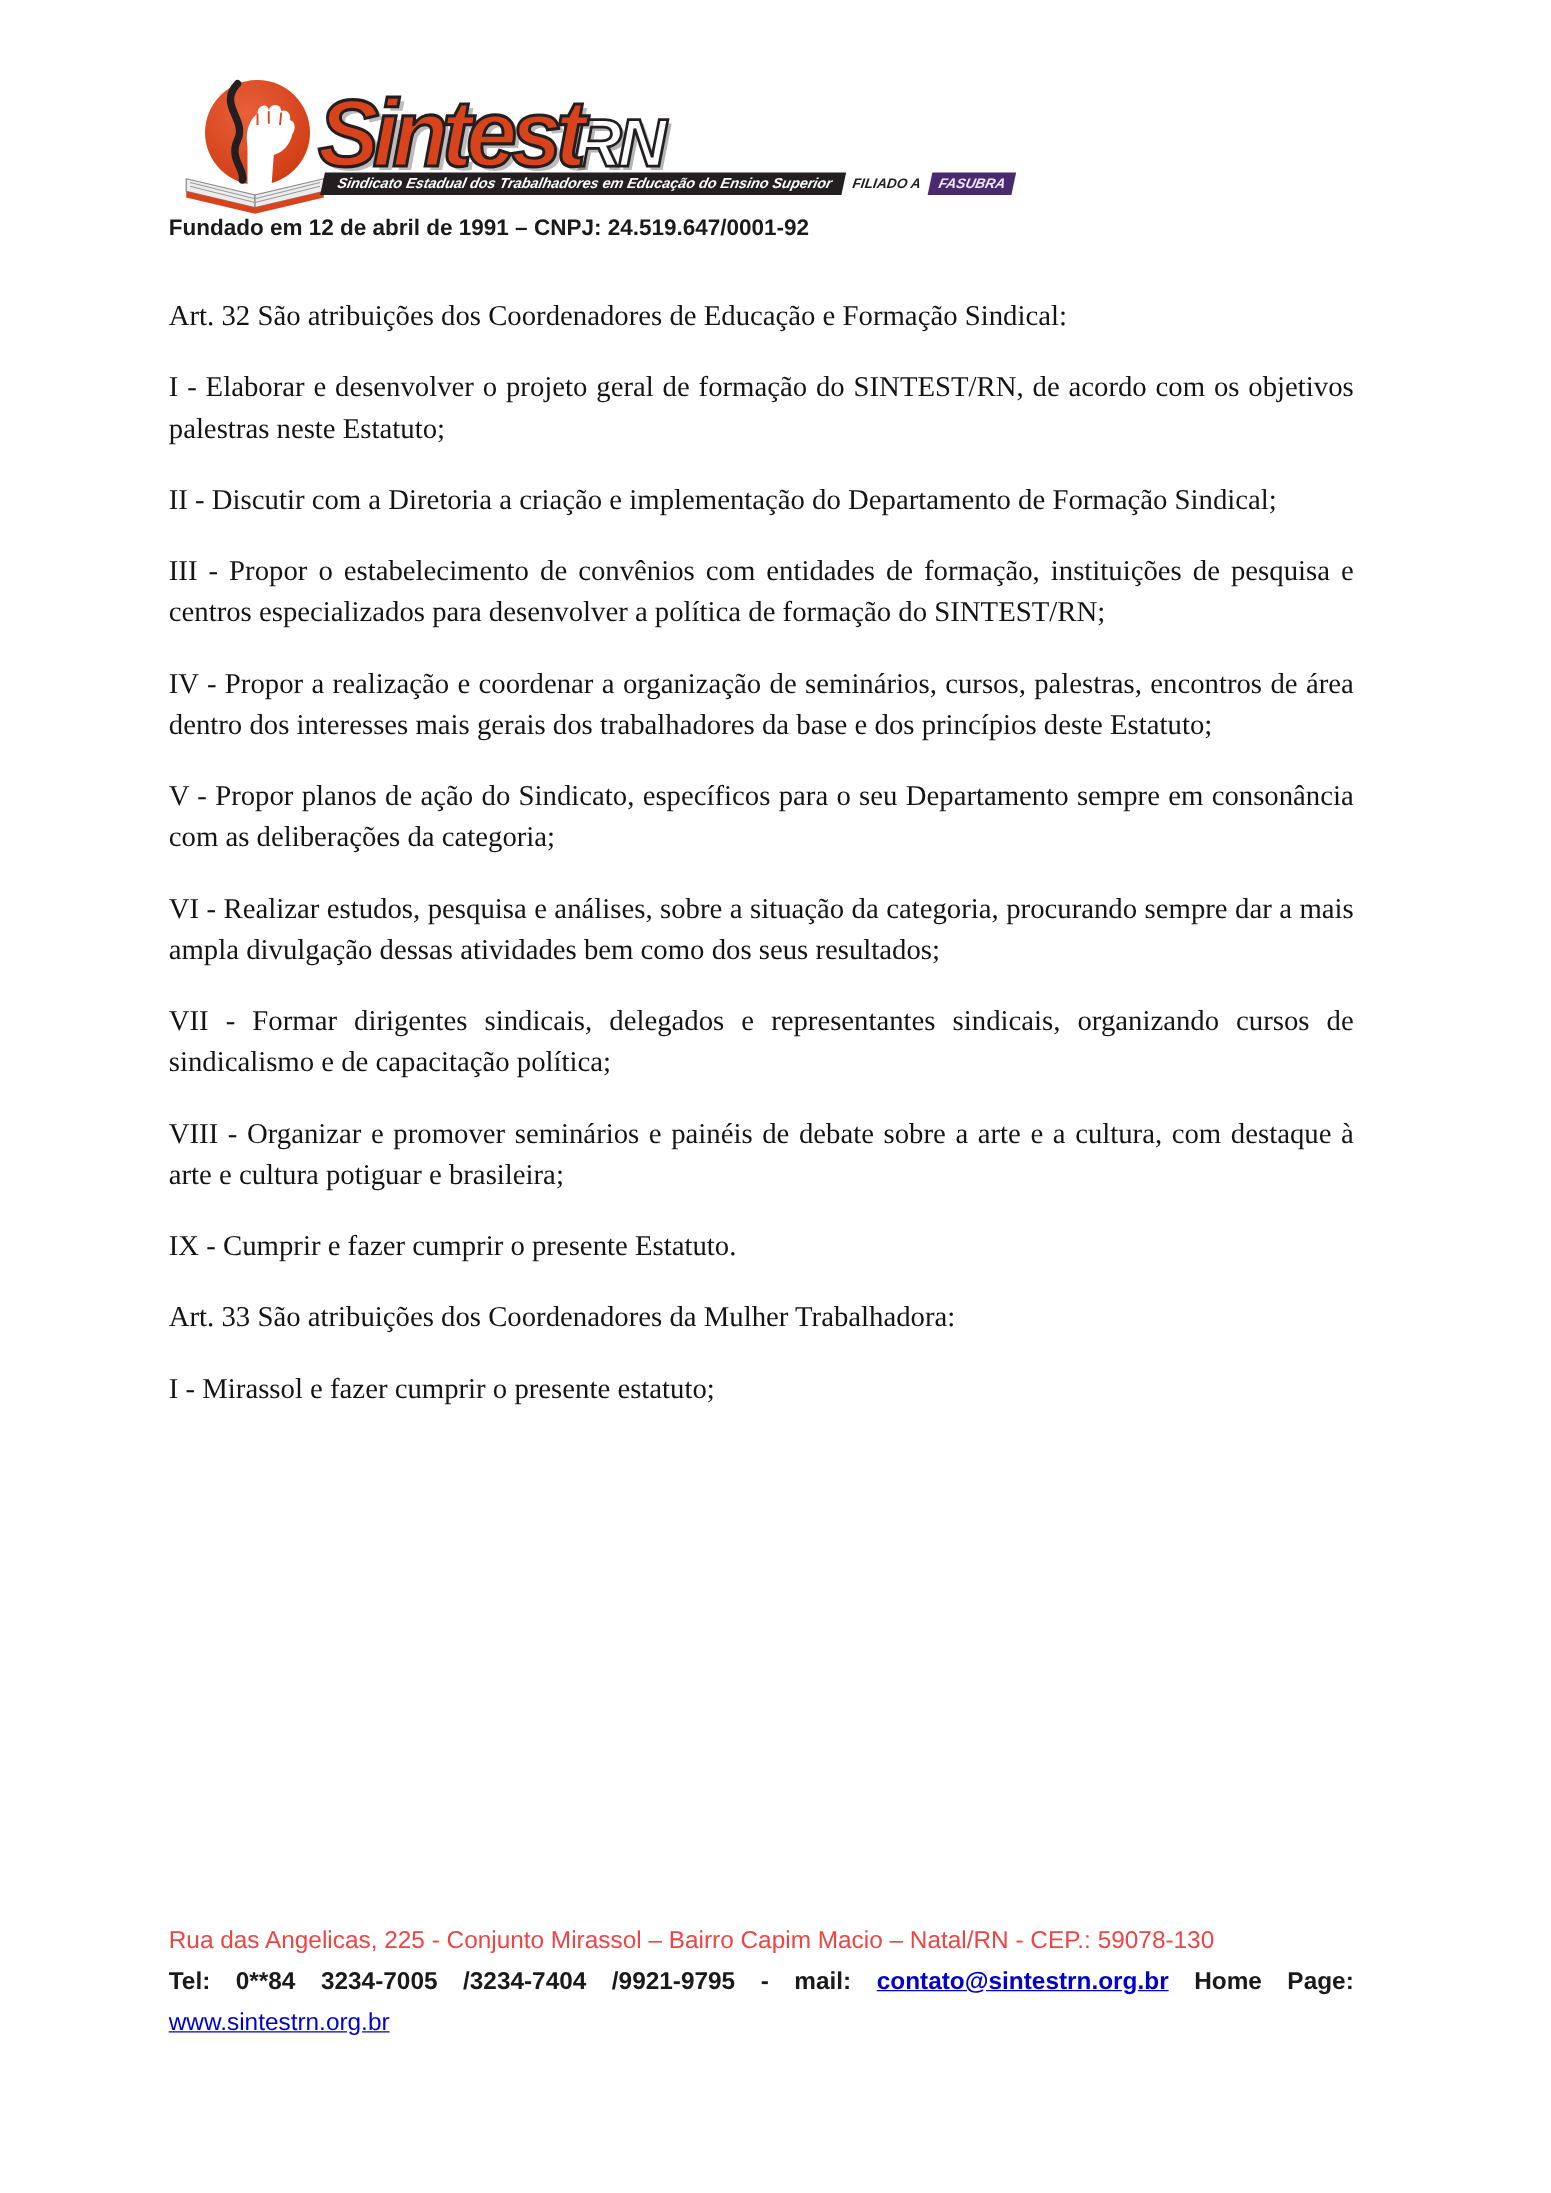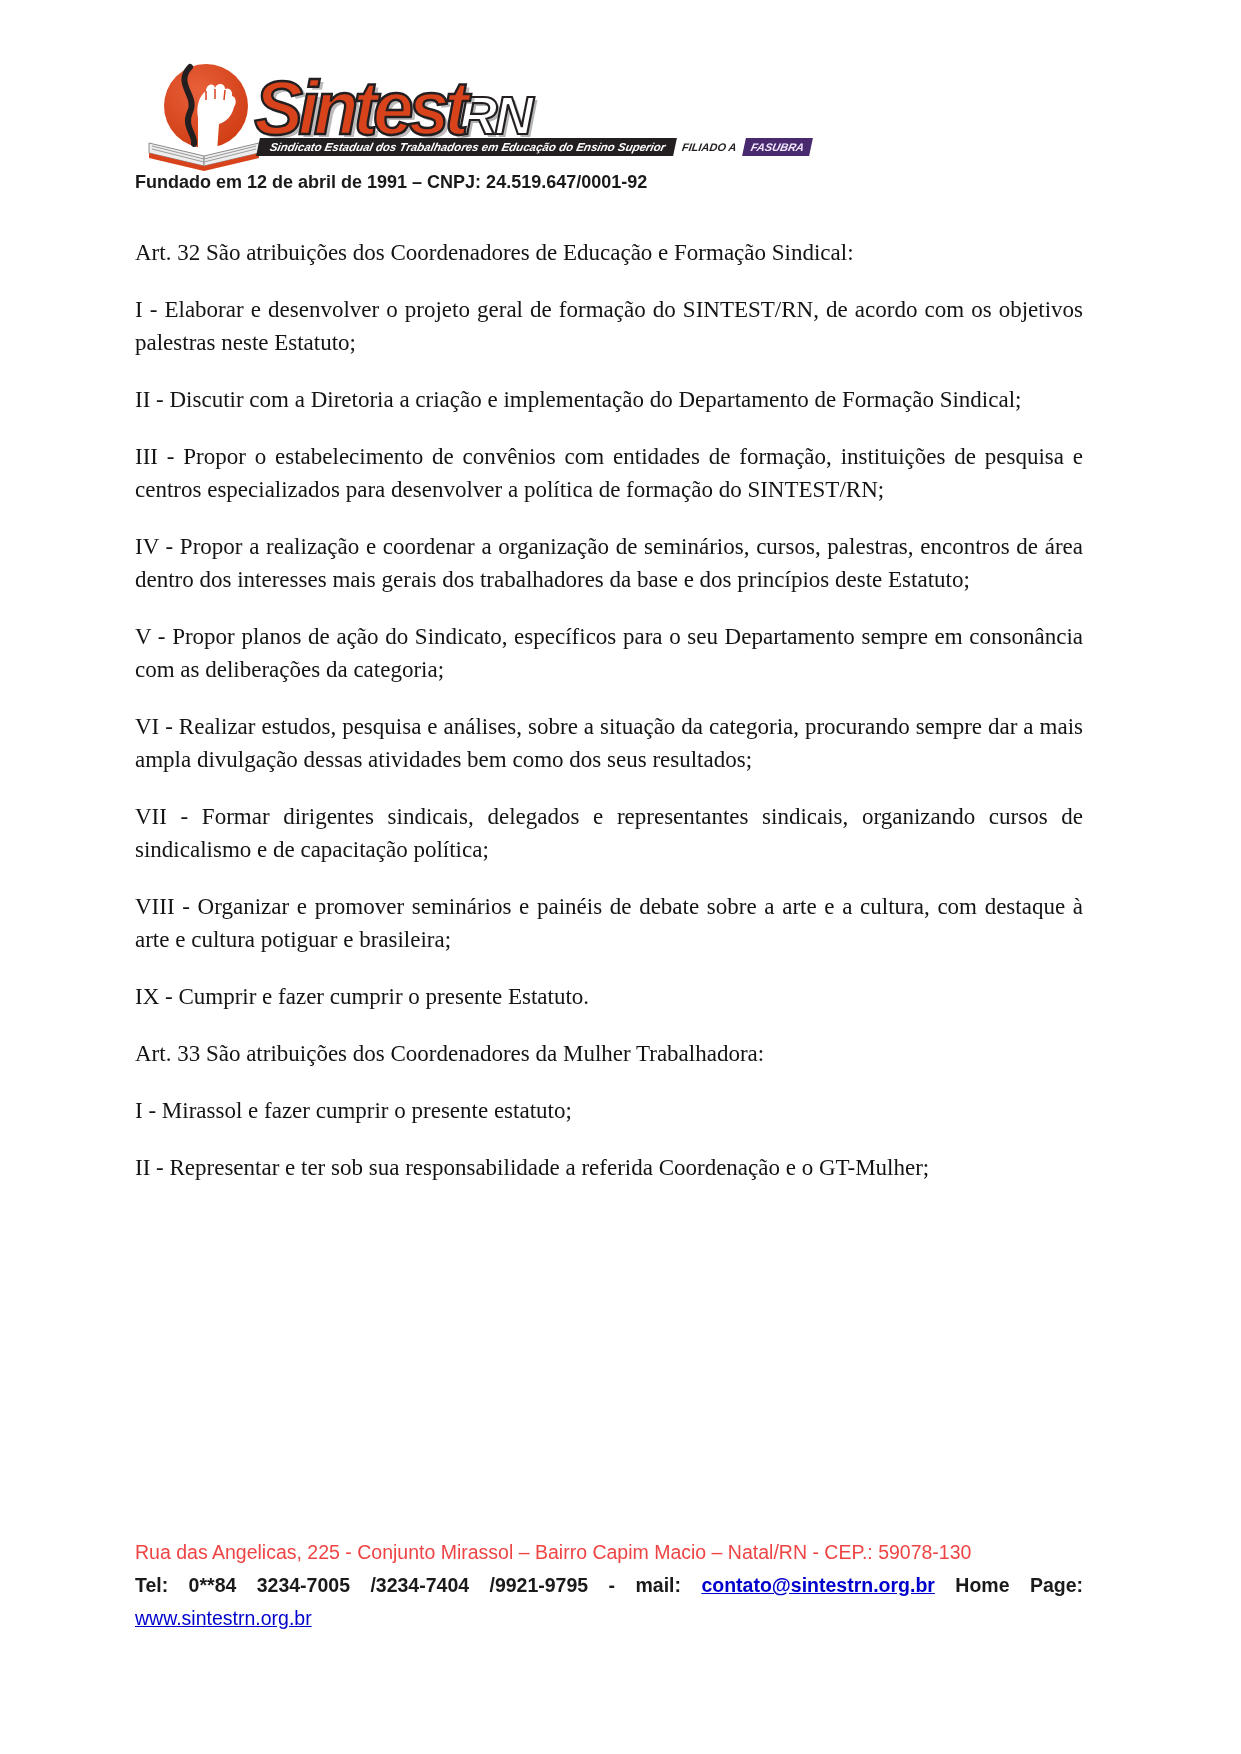--- a/index.html
+++ b/index.html
@@ -126,21 +126,20 @@
     <p>II - Discutir com a Diretoria a criação e implementação do Departamento de Formação Sindical;</p>
     <p>III - Propor o estabelecimento de convênios com entidades de formação, instituições de pesquisa e centros especializados para desenvolver a política de formação do SINTEST/RN;</p>
     <p>IV - Propor a realização e coordenar a organização de seminários, cursos, palestras, encontros de área dentro dos interesses mais gerais dos trabalhadores da base e dos princípios deste Estatuto;</p>
     <p>V - Propor planos de ação do Sindicato, específicos para o seu Departamento sempre em consonância com as deliberações da categoria;</p>
     <p>VI - Realizar estudos, pesquisa e análises, sobre a situação da categoria, procurando sempre dar a mais ampla divulgação dessas atividades bem como dos seus resultados;</p>
     <p>VII - Formar dirigentes sindicais, delegados e representantes sindicais, organizando cursos de sindicalismo e de capacitação política;</p>
     <p>VIII - Organizar e promover seminários e painéis de debate sobre a arte e a cultura, com destaque à arte e cultura potiguar e brasileira;</p>
     <p>IX - Cumprir e fazer cumprir o presente Estatuto.</p>
     <p>Art. 33 São atribuições dos Coordenadores da Mulher Trabalhadora:</p>
     <p>I - Mirassol e fazer cumprir o presente estatuto;</p>
-    <p>II - Representar e ter sob sua responsabilidade a referida Coordenação e o GT-Mulher;</p>
   </main>
 
   <footer class="doc-footer">
     <div class="address">Rua das Angelicas, 225 - Conjunto Mirassol – Bairro  Capim Macio – Natal/RN - CEP.: 59078-130</div>
     <div class="telline">
       <span>Tel: 0**84 3234-7005 /3234-7404 /9921-9795 - mail:</span>
       <a class="link">contato@sintestrn.org.br</a>
       <span>Home Page:</span>
     </div>
     <div class="webline">

